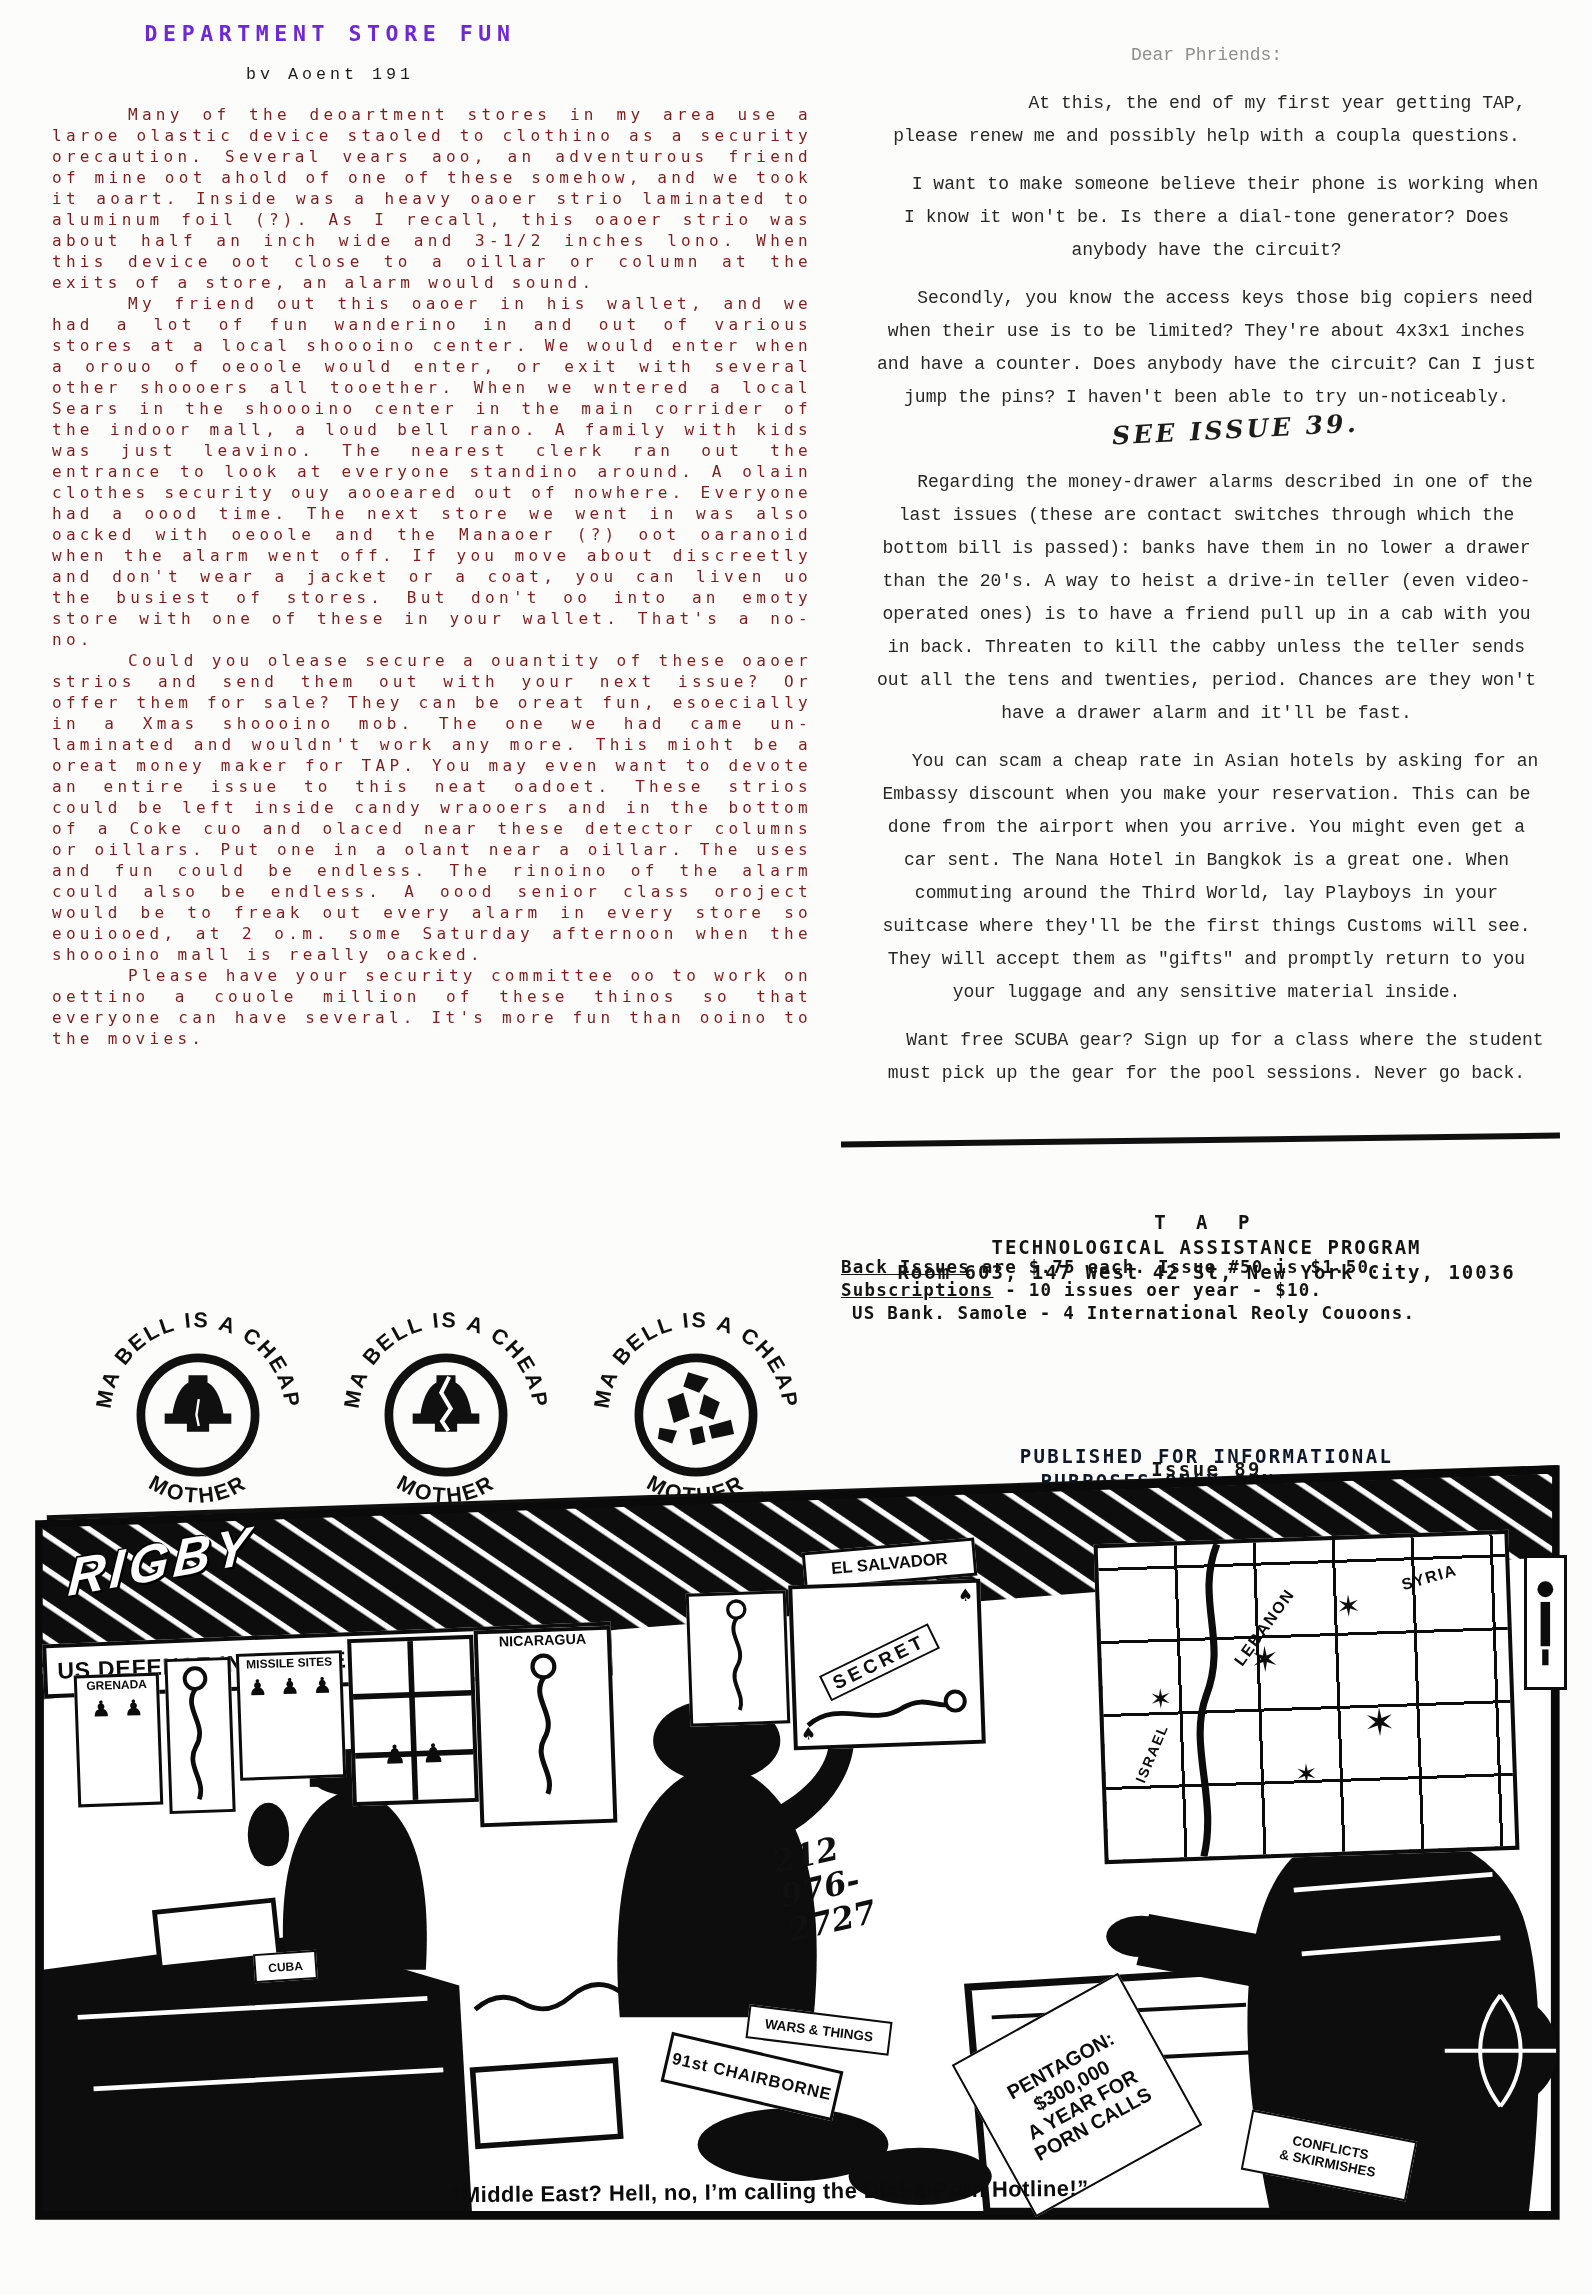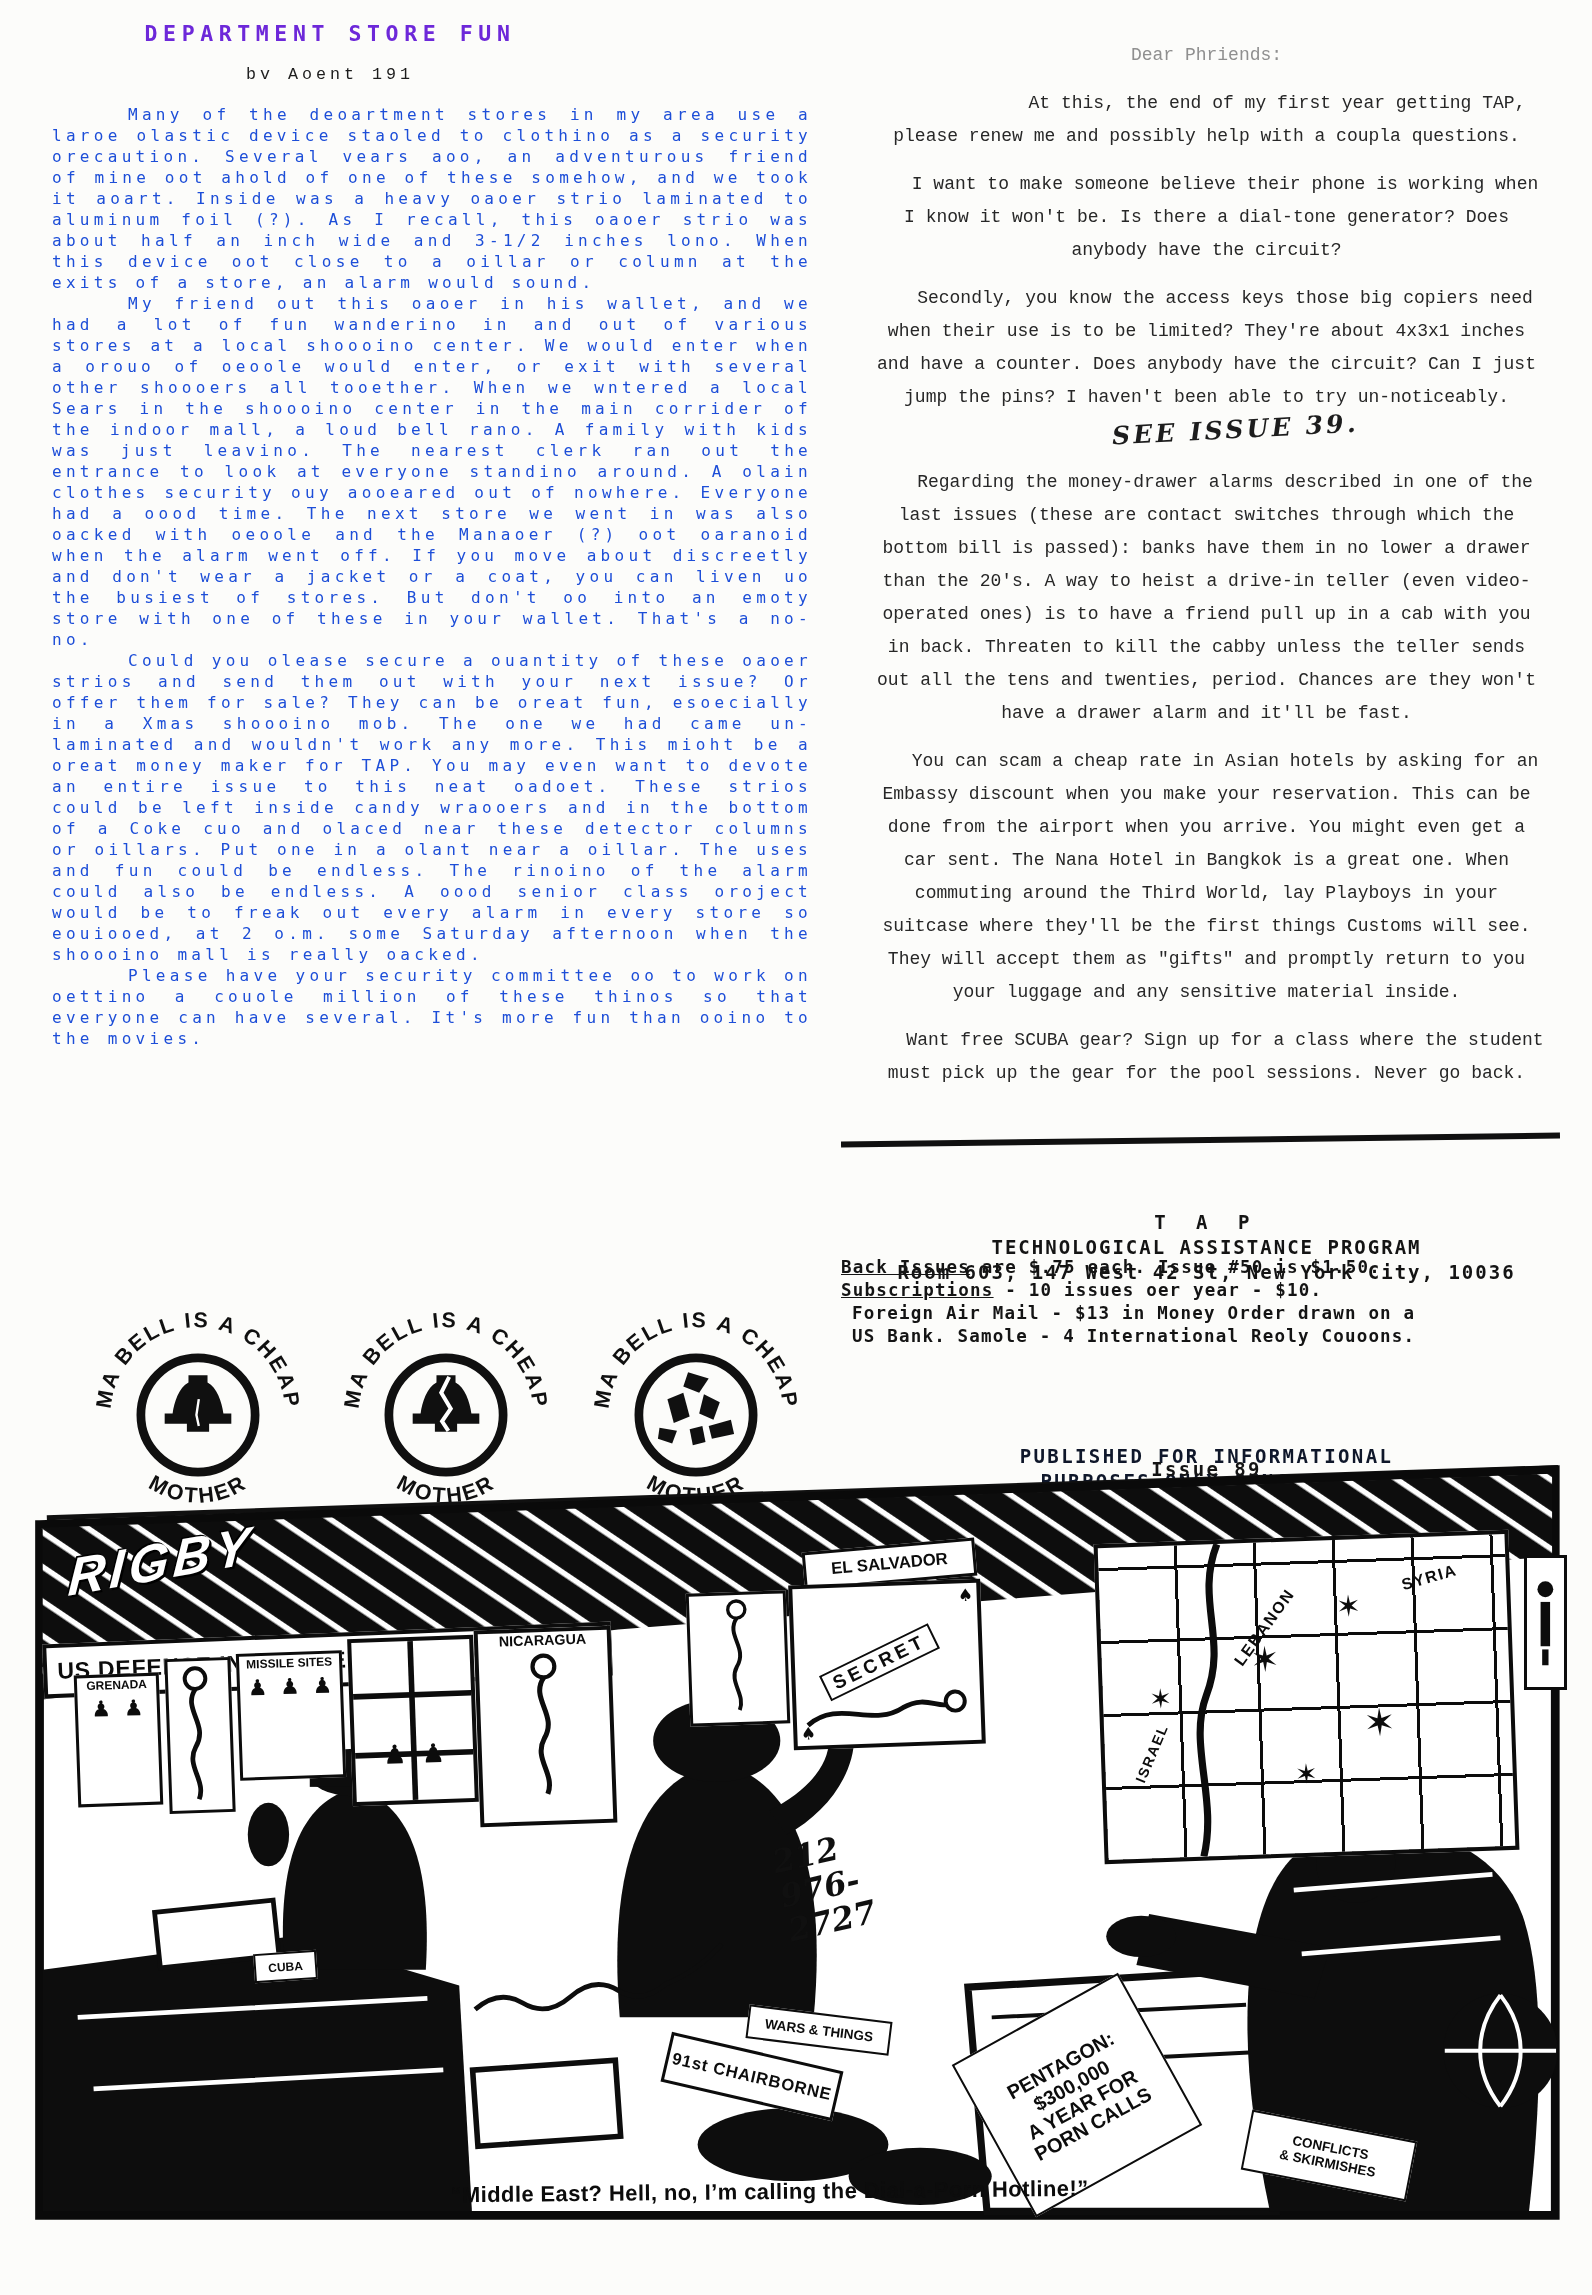--- a/index.html
+++ b/index.html
@@ -5,21 +5,21 @@
   html,body{margin:0;padding:0;}
   body{width:1593px;height:2295px;position:relative;background:#fcfcfa;overflow:hidden;
        font-family:"DejaVu Sans Mono",monospace;color:#161616;}
   .abs{position:absolute;}
   
   #left-article{left:52px;top:20.7px;width:760px;}
   .la-head{width:556px;text-align:center;}
   .la-title{font-size:21.5px;font-weight:bold;letter-spacing:5.6px;color:#6d28d9;}
   .la-byline{font-size:16.7px;letter-spacing:4px;margin-top:19px;color:#1c1c1c;font-family:Liberation Mono, monospace;}
   .la-body{margin-top:20.7px;font-size:16px;line-height:21px;letter-spacing:4.3px;
-           text-align:justify;color:#1d4ed8;}
+           text-align:justify;color:#7f1d1d;}
   .la-body p{margin:0;text-indent:76px;}
   
   #letter{left:852px;top:24px;width:709px;font-family:"Liberation Mono",monospace;
           font-size:18px;line-height:33px;color:#272727;text-align:left;}
   #letter p{margin:15px;text-indent:37px;text-align:center;}
   #letter p.deep{text-indent:141px;}
   .salutation{color:#8f8f8f;text-indent:0 !important;}
   .handwritten{display:inline-block;font-family:"DejaVu Serif",serif;font-style:italic;
                font-weight:bold;font-size:25px;letter-spacing:3.2px;transform:rotate(-3deg);
                margin-left:20.7px;color:#1d1d1d;}
@@ -113,21 +113,20 @@
 
 <div class="abs" id="masthead">
   <div class="tapname">T A P</div>
   <div>TECHNOLOGICAL ASSISTANCE PROGRAM</div>
   <div>Room 603, 147 West 42 St, New York City, 10036</div>
 </div>
 
 <div class="abs" id="subs">
   <div><span class="u">Back Issues</span><span> are $.75 each. Issue #50 is $1.50.</span></div>
   <div><span class="u">Subscriptions</span><span> - 10 issues oer year - $10.</span></div>
-  <div style="padding-left:11px;">Foreign Air Mail - $13 in Money Order drawn on a</div>
   <div style="padding-left:11px;">US Bank.  Samole - 4 International Reoly Couoons.</div>
 </div>
 
 <div class="abs" id="published">
   <div>PUBLISHED  FOR INFORMATIONAL</div>
   <div>PURPOSES ONLY SINCE 1971</div>
 </div>
 
 <div class="abs" id="issue-number">Issue 89</div>
 

